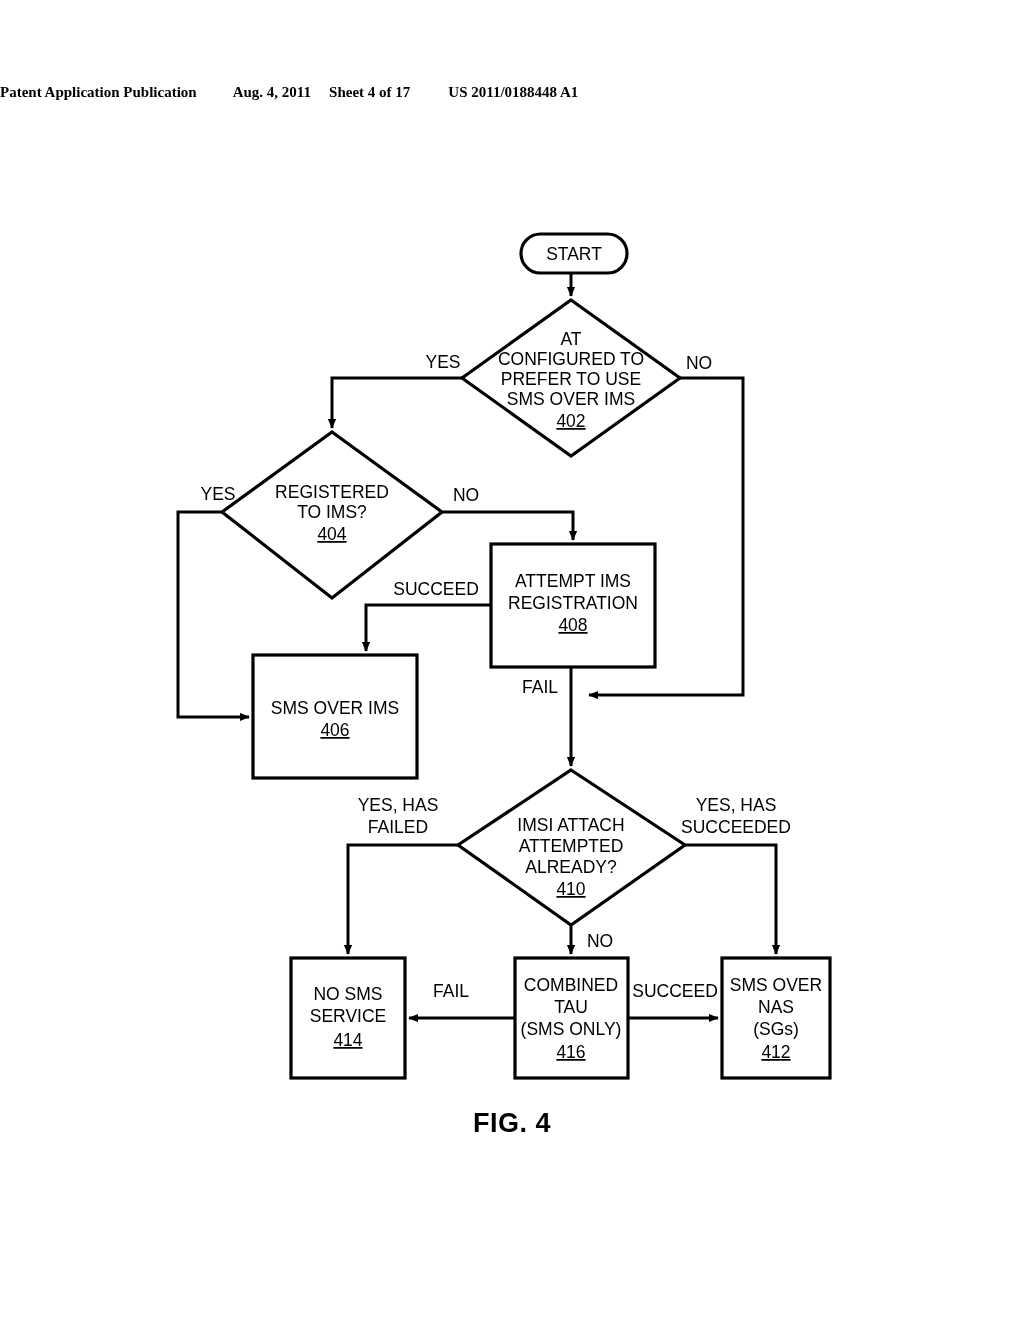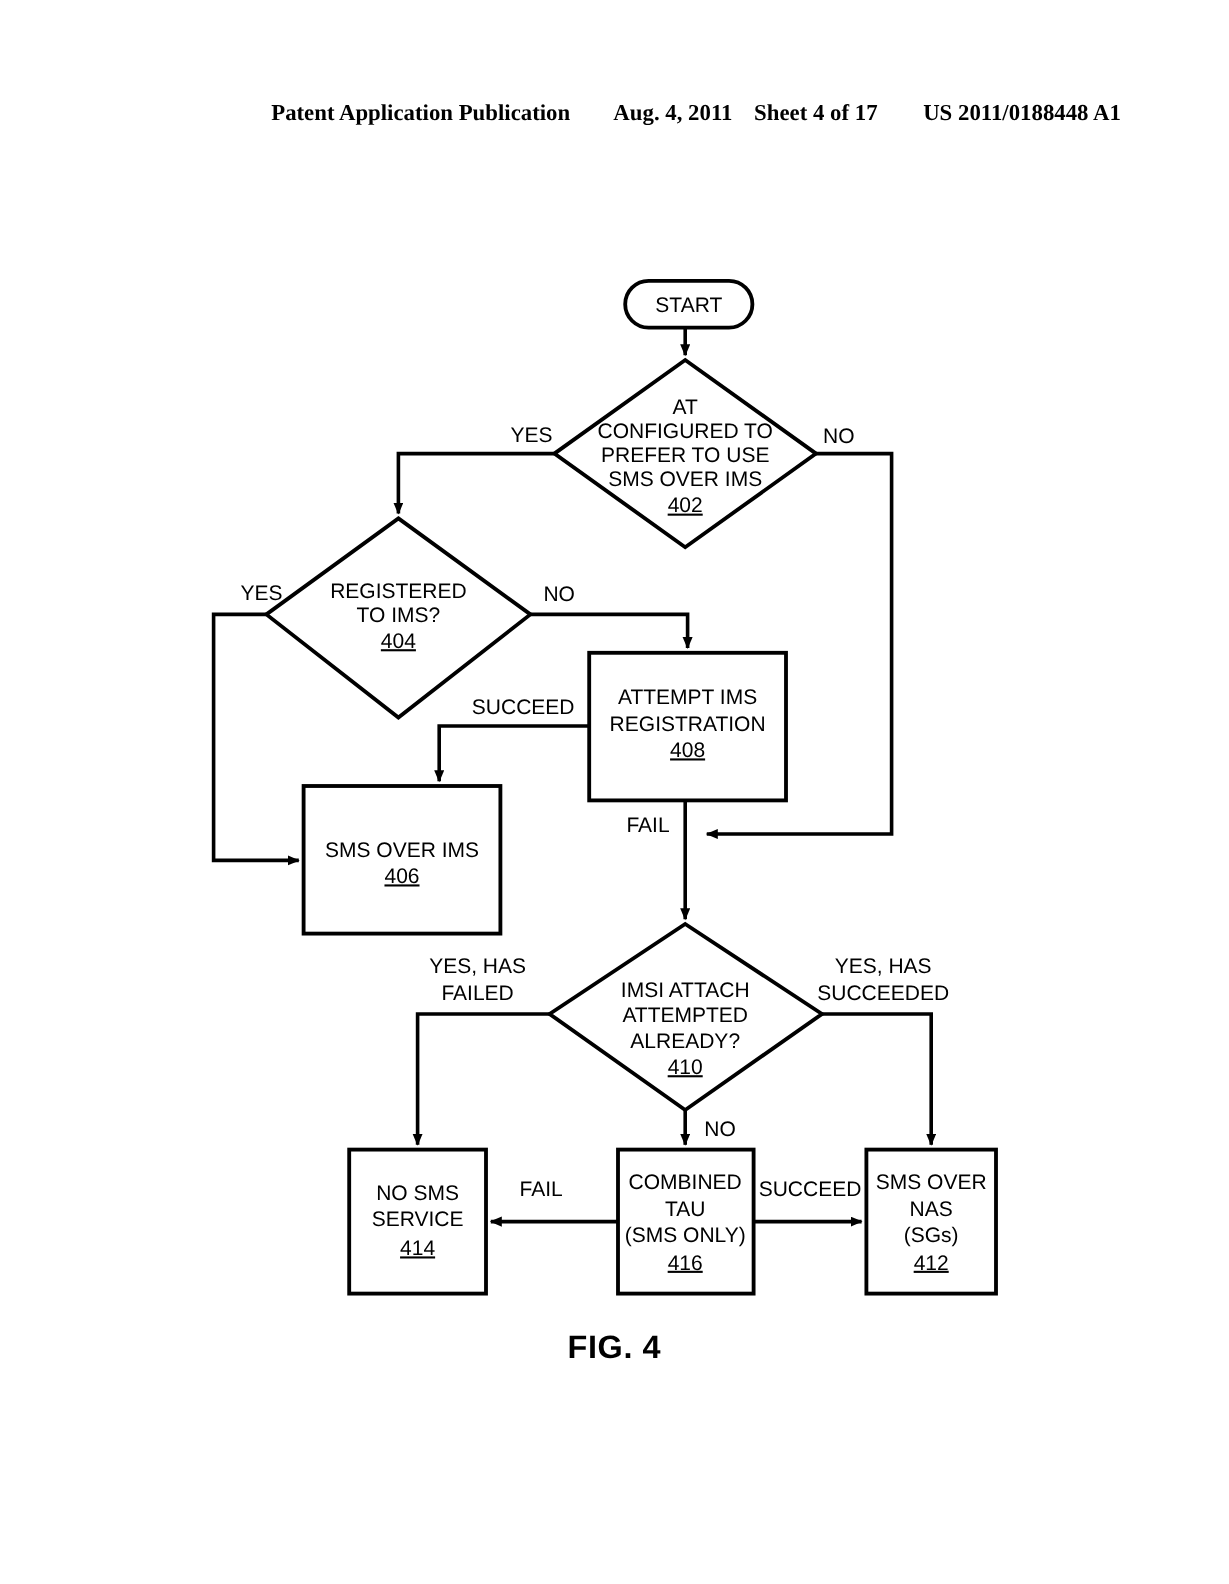--- a/index.html
+++ b/index.html
@@ -19,24 +19,24 @@
     left: 0; top: 0;
     width: 1024px;
     height: 1320px;
     background: #ffffff;
   }
   .pub-header {
     position: absolute;
     left: 0;
     top: 84px;
     width: 934px;
-    text-align: right;
+    text-align: left;
     font-family: "Liberation Serif", serif;
     font-weight: bold;
-    font-size: 19px;
+    font-size: 15px;
     color: #000;
     white-space: nowrap;
   }
   .pub-header span { display: inline-block; }
   .h-gap1 { width: 36px; }
   .h-gap2 { width: 18px; }
   .h-gap3 { width: 38px; }
 
   svg.flow {
     position: absolute;

